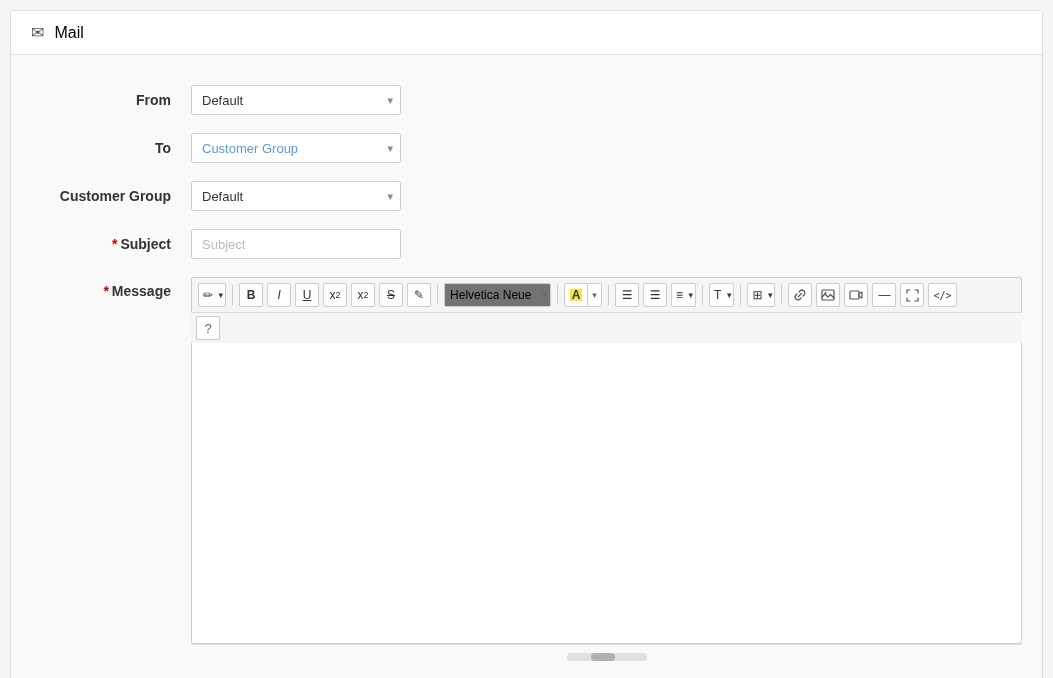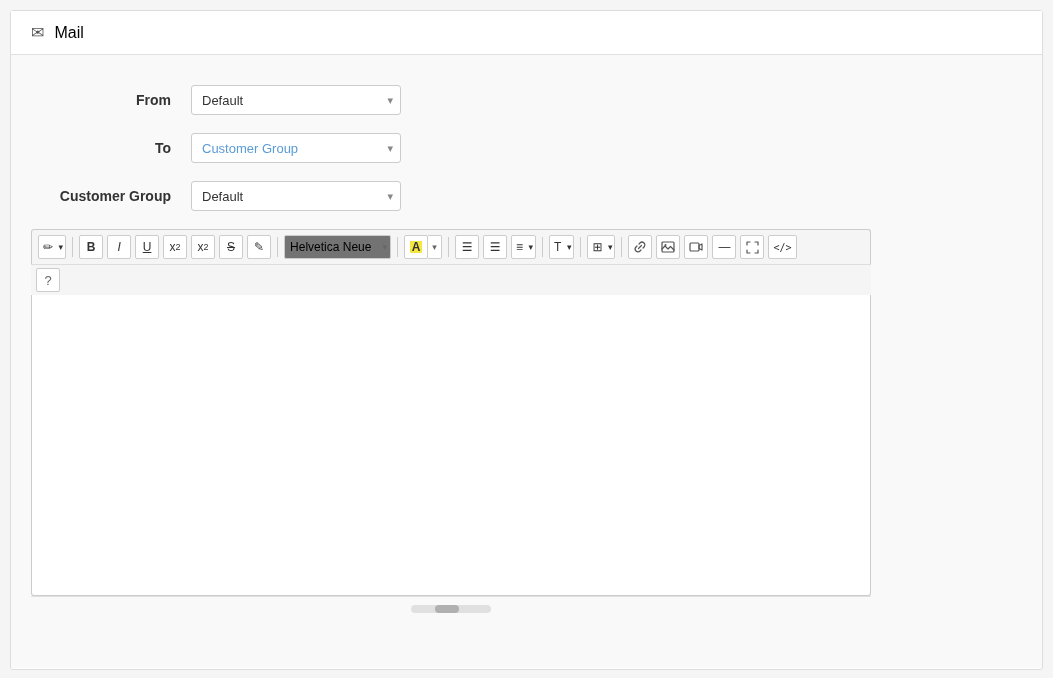--- a/index.html
+++ b/index.html
@@ -309,22 +309,33 @@
       <div class="form-control-wrap">
         <div class="select-wrapper">
           <select>
             <option value="Default">Default</option>
           </select>
           <span class="select-arrow">▾</span>
         </div>
       </div>
     </div>
 
+    <div class="form-row">
+      <div class="form-label">
+        <span class="required">*</span><span>Subject</span>
+      </div>
+      <div class="form-control-wrap">
+        <input type="text" class="text-input" placeholder="Subject" style="">
+      </div>
+    </div>
 
     <div class="form-row" style="align-items: flex-start;">
+      <div class="form-label" style="padding-top: 6px;">
+        <span class="required">*</span><span>Message</span>
+      </div>
       <div class="message-editor">
 
         <div class="toolbar">
 
           <div class="tb-btn with-arrow" title="Pen">✏</div>
 
           <div class="tb-separator"></div>
 
           <div class="tb-btn tb-btn-bold">B</div>
           <div class="tb-btn tb-btn-italic">I</div>

